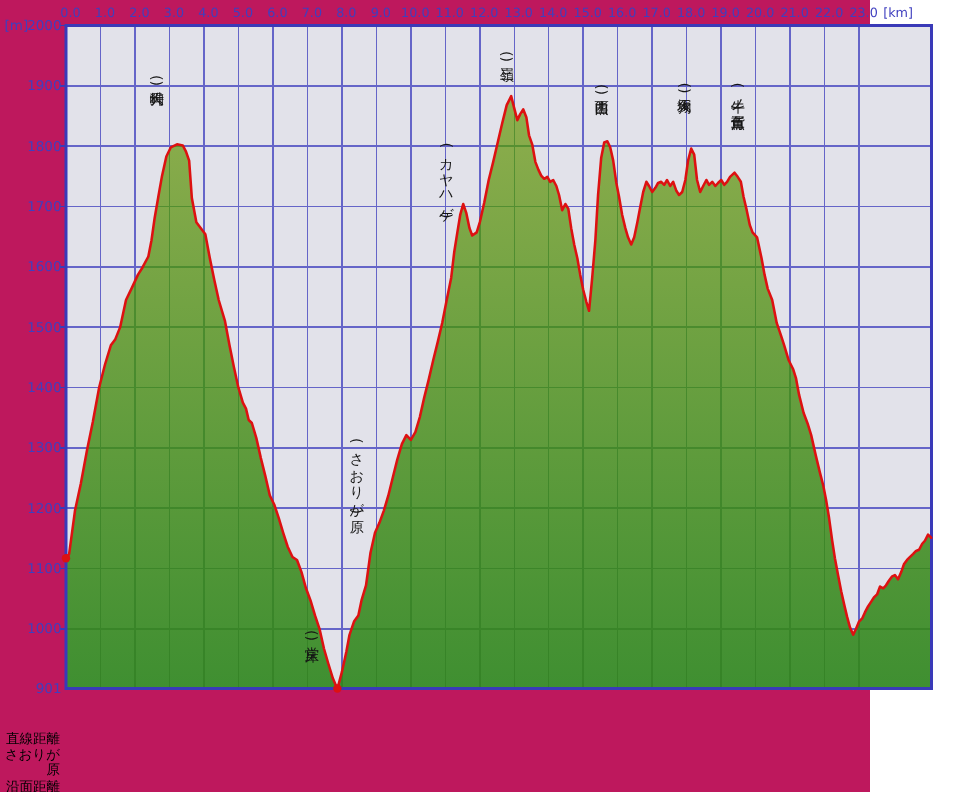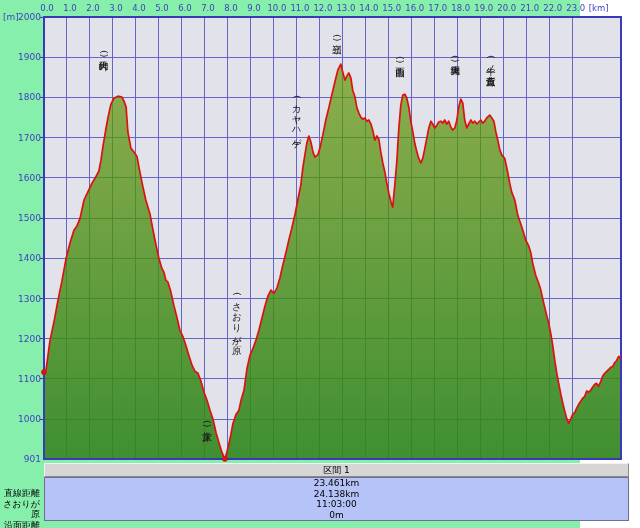--- a/index.html
+++ b/index.html
@@ -1,17 +1,17 @@
 <!DOCTYPE html>
 <html><head>
 <meta charset="utf-8">
 <style>
   html,body{margin:0;padding:0;width:640px;height:528px;overflow:hidden;
     font-family:"DejaVu Sans","Liberation Sans",sans-serif;}
-  .screen{position:relative;width:580px;height:528px;background:#86efac;}
+  .screen{position:relative;width:580px;height:528px;background:#be185d;}
   #chart{position:absolute;left:0;top:0;}
   .peak-label{position:absolute;writing-mode:vertical-rl;text-orientation:mixed;
     font-size:9.5px;line-height:1;color:#141414;transform:translateX(-50%);
     font-family:"DejaVu Sans",sans-serif;white-space:nowrap;}
   .tbl-header{position:absolute;left:44px;top:463px;width:583px;height:12px;
     background:#d6d6d6;border:1px solid #8a8a8a;border-top-color:#f2f2f2;border-left-color:#f2f2f2;
     text-align:center;font-size:9px;line-height:12px;color:#000;}
   .metric-labels{position:absolute;left:0;top:488px;width:40px;text-align:right;}
   .metric-labels div{font-size:9px;line-height:10.5px;color:#000;}
   .tbl-values{position:absolute;left:44px;top:477px;width:583px;height:42px;
@@ -164,30 +164,21 @@
       <div class="peak-label" style="left: 103.769px; top: 49.9791px;">(天狗峠)</div>
       <div class="peak-label" style="left: 207.215px; top: 420.39px;">(堂床)</div>
       <div class="peak-label" style="left: 237.1px; top: 292.094px;">(さおりが原)</div>
       <div class="peak-label" style="left: 296.869px; top: 95.0237px;">(カヤハゲ)</div>
       <div class="peak-label" style="left: 337.098px; top: 33.8917px;">(三嶺)</div>
       <div class="peak-label" style="left: 400.315px; top: 56.414px;">(西熊山)</div>
       <div class="peak-label" style="left: 455.486px; top: 55.2075px;">(天狗塚)</div>
       <div class="peak-label" style="left: 491.118px; top: 55.2075px;">(牛ノ背三角点)</div>
     </div>
 
-  <div class="tbl-header">
-    <span>区間 1</span>
-  </div>
 
   <div class="metric-labels">
     <div>直線距離</div>
     <div>さおりが原</div>
     <div>沿面距離</div>
     <div>標高差</div>
   </div>
 
-  <div class="tbl-values">
-    <div>23.461km</div>
-    <div>24.138km</div>
-    <div>11:03:00</div>
-    <div>0m</div>
-  </div>
 </div>
 
 </body></html>

